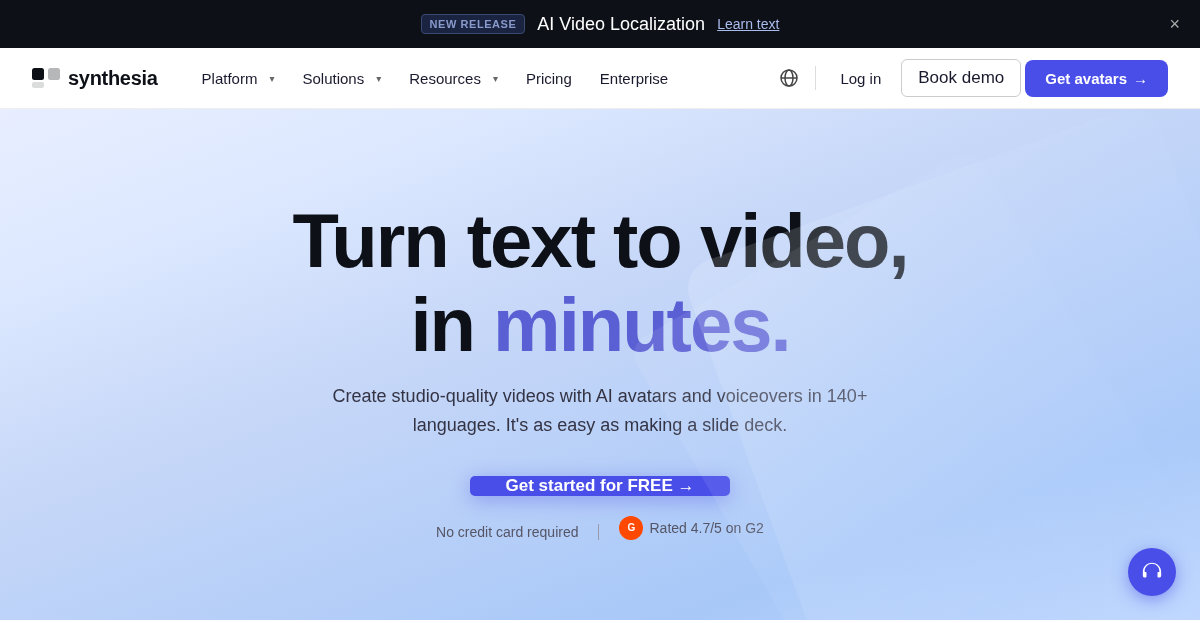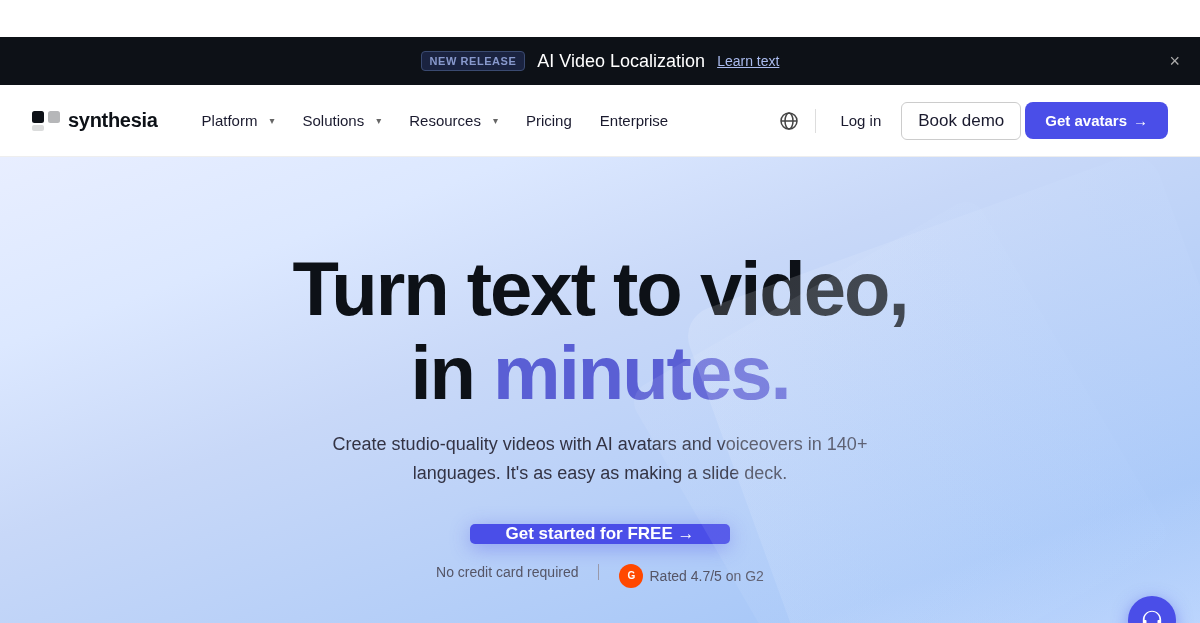--- a/index.html
+++ b/index.html
@@ -9,21 +9,20 @@
     .announcement-bar {
       background-color: #0d1117;
       color: #fff;
       display: flex;
       align-items: center;
       justify-content: center;
       height: 48px;
       font-size: 14px;
       position: relative;
       gap: 12px;
-      margin-top: 37px;
     }
     .announcement-bar .new-release-badge {
       background: #1a2340;
       border: 1px solid #3a4a70;
       color: #8899cc;
       font-size: 11px;
       font-weight: 600;
       letter-spacing: 0.05em;
       padding: 3px 8px;
       border-radius: 4px;
@@ -49,21 +48,21 @@
       font-size: 18px;
       cursor: pointer;
       line-height: 1;
     }
 
     
     .navbar {
       background: #fff;
       display: flex;
       align-items: center;
-      height: 72px;
+      height: 61px;
       padding: 0 32px;
       border-bottom: 1px solid #eee;
       gap: 0;
     }
     .logo {
       display: flex;
       align-items: center;
       gap: 8px;
       margin-right: 32px;
       cursor: pointer;
@@ -251,21 +250,21 @@
       border: none;
       border-radius: 5px;
       font-size: 17px;
       font-weight: 700;
       cursor: pointer;
       margin-bottom: 20px;
       box-shadow: 0 4px 20px rgba(74,78,232,0.4);
     }
     .hero-footer {
       display: flex;
-      align-items: flex-start;
+      align-items: flex-end;
       gap: 20px;
       font-size: 14px;
       color: #556;
     }
     .hero-footer .separator {
       width: 1px;
       height: 16px;
       background: #99a;
     }
     .g2-badge {

